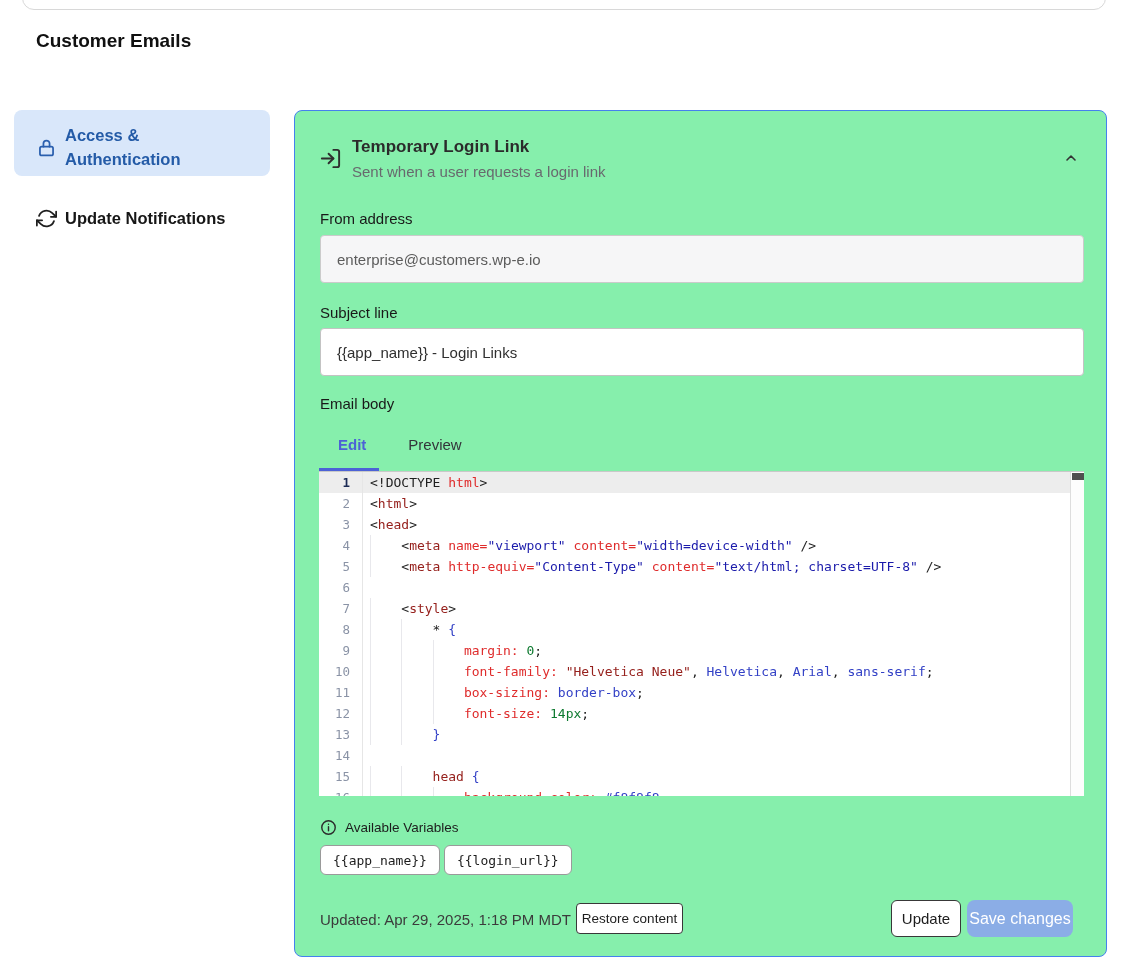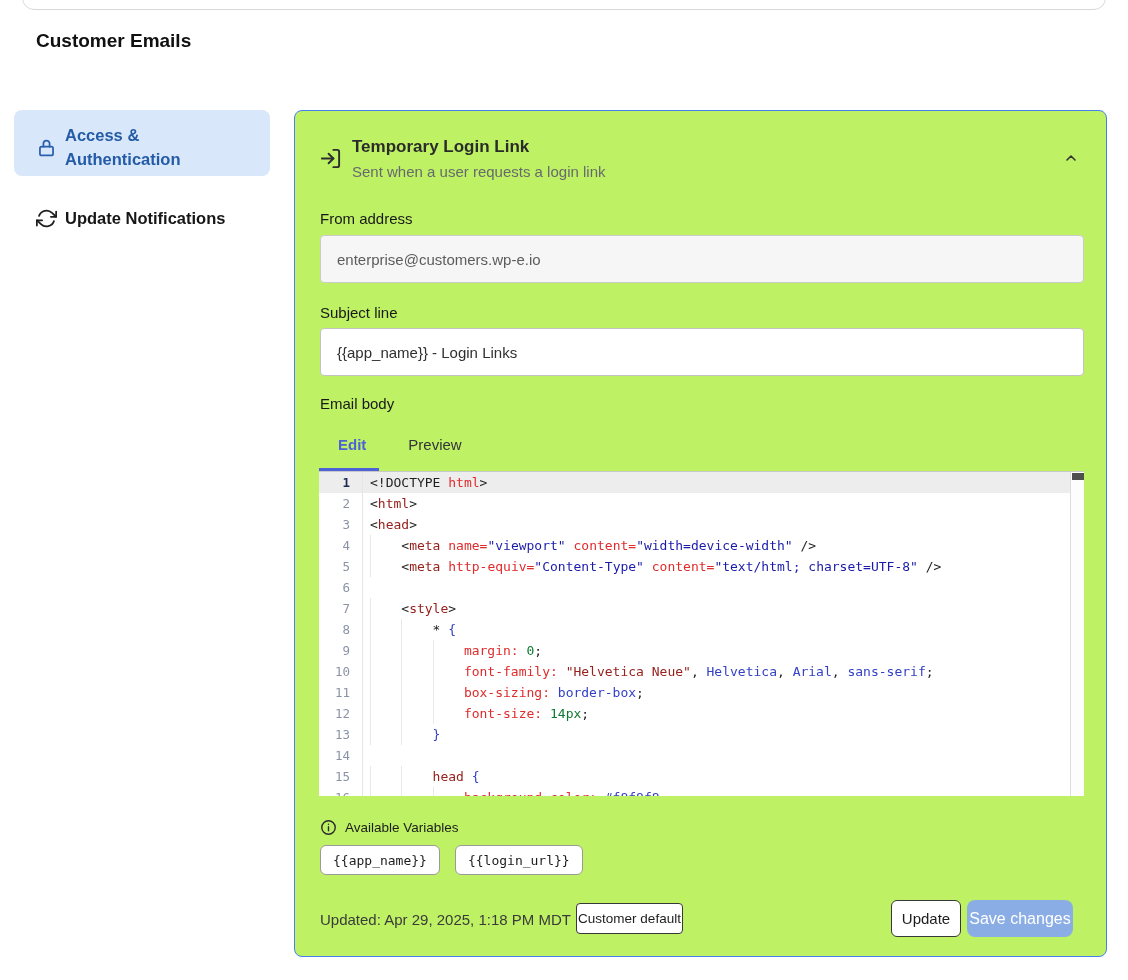--- a/index.html
+++ b/index.html
@@ -19,21 +19,21 @@
   .side-item { display:flex; align-items:center; gap:7px; padding:14px 18px 4px 22px;
     border-radius:8px; margin-bottom:17px; cursor:pointer; }
   .side-item .lbl { font-size:16.5px; font-weight:600; color:#161616; line-height:1.45; }
   .side-item.active { background:#d9e7fa; }
   .side-item.active .lbl { color:#245ba7; }
   .side-item.active .ic { color:#2a5fae; }
   .side-item .ic { color:#1f1f1f; flex:0 0 22px; display:flex; align-items:center; }
 
   
   .panel { position:absolute; left:294px; top:110px; width:813px; height:847px;
-    background:#bef264; border:1px solid #4580ee; border-radius:8px; }
+    background:#86efac; border:1px solid #4580ee; border-radius:8px; }
   .p-abs { position:absolute; }
   .hdr-icon { left:24px; top:36px; color:#2e2e2e; }
   .hdr-title { left:57px; top:26px; font-size:17px; font-weight:700; color:#2b2b2b; }
   .hdr-sub { left:57px; top:52px; font-size:15px; color:#68696e; }
   .collapse-btn { left:762px; top:36px; width:28px; height:24px; background:none; border:none;
     cursor:pointer; color:#333; }
 
   .fld-label { font-size:15px; color:#191919; }
   .lbl-from { left:25px; top:99px; }
   .inp { left:25px; width:764px; height:48px; border:1px solid #c3c3c3; border-radius:4px;
@@ -70,21 +70,21 @@
   .tk-num   { color:#0e7a30; }
   .tk-brace { color:#3341c6; }
   .scroll-track { position:absolute; right:0; top:0; width:14px; height:100%;
     background:#fdfdfd; border-left:1px solid #dddddd; }
   .scroll-thumb { position:absolute; left:1px; top:1px; width:12px; height:7px; background:#4f4f4f; cursor:grab; }
 
   
   .vars-row { left:25px; top:708px; display:flex; align-items:center; gap:8px; }
   .vars-label { font-size:13.5px; color:#1d1d1d; }
   .info-ic { color:#2b2b2b; display:flex; }
-  .chips-row { left:25px; top:734px; display:flex; gap:15px; }
+  .chips-row { left:25px; top:734px; display:flex; gap:4px; }
   .chip { height:30px; background:#fff; border:1px solid #9a9a9a; border-radius:6px;
     font-family:"DejaVu Sans Mono", monospace; font-size:13px; color:#1b1b1b;
     padding:0 12px; display:flex; align-items:center; cursor:pointer; }
 
   
   .updated { left:25px; top:800px; font-size:15px; color:#3b3b3b; }
   .btn { font-family:"Liberation Sans", sans-serif; cursor:pointer; display:flex;
     align-items:center; justify-content:center; }
   .btn-restore { left:281px; top:792px; width:107px; height:31px; background:#fff;
     border:1px solid #383838; border-radius:4px; font-size:13.5px; color:#1d1d1d; }
@@ -238,18 +238,18 @@
         </svg>
       </span>
       <span class="vars-label">Available Variables</span>
     </div>
     <div class="p-abs chips-row">
         <button class="chip">{{app_name}}</button>
         <button class="chip">{{login_url}}</button>
       </div>
 
     <div class="p-abs updated">Updated: Apr 29, 2025, 1:18 PM MDT</div>
-    <button class="p-abs btn btn-restore">Customer default</button>
+    <button class="p-abs btn btn-restore">Restore content</button>
     <button class="p-abs btn btn-cancel">Update</button>
     <button class="p-abs btn btn-save" disabled="">Save changes</button>
 
   </section>
 </div>
 
 </body></html>

